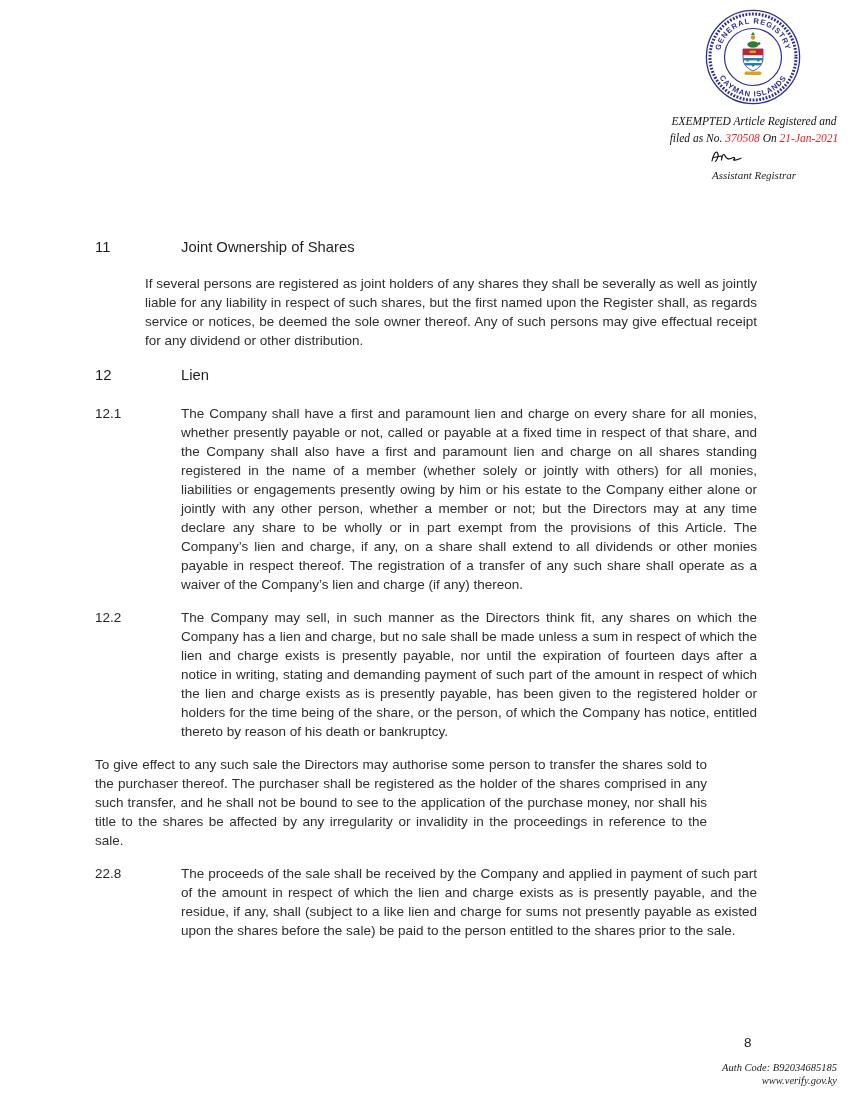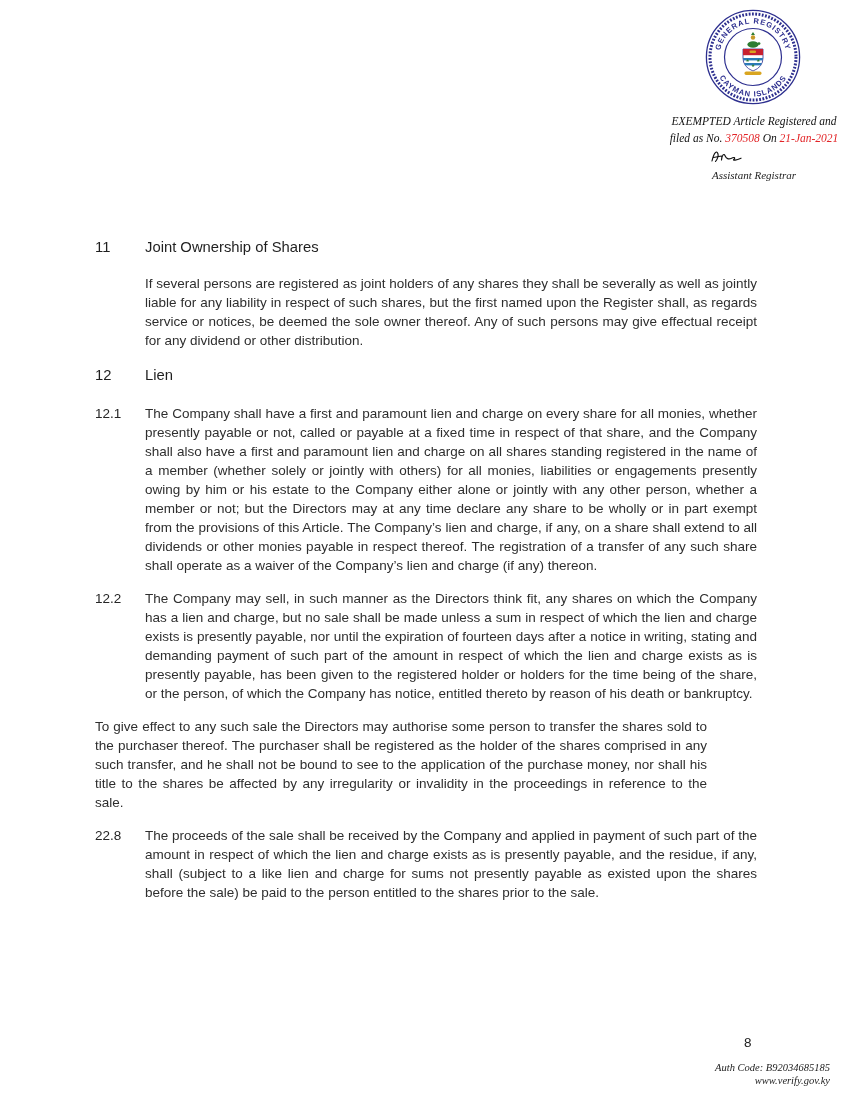--- a/index.html
+++ b/index.html
@@ -38,33 +38,33 @@
   .row { display:flex; }
   .row .num {
     width:50px; flex-shrink:0;
     font-size:13.5px; line-height:19px; color:#262626;
   }
   .row.heading .num, .row.heading .body { font-weight:normal; font-size:14.8px; color:#1f1f1f; }
   .row .body {
     width:612px; font-size:13.5px; line-height:19px;
     text-align:justify; color:#2e2e2e;
   }
-  .row.heading .body { text-align:left; }
+  .row.heading .body { text-align:left;margin-left:36px; }
   .mb17 { margin-bottom:17px; }
   .mb16 { margin-bottom:16px; }
   .mb19 { margin-bottom:19px; }
-  .mb14 { margin-bottom:14px; }
+  .mb14 { margin-bottom:14px;gap:36px; }
 
   
   .page-number {
     position:absolute; left:744px; top:1035px;
     font-size:13.5px; color:#222;
   }
   .auth-block {
-    position:absolute; right:20px; top:1061px;
+    position:absolute; right:13px; top:1061px;
     text-align:right;
     font-family:"Liberation Serif", serif;
     font-style:italic; font-size:10.5px; line-height:13px; color:#222;
   }
 </style>
 </head>
 <body>
 
 <div class="page">
 

